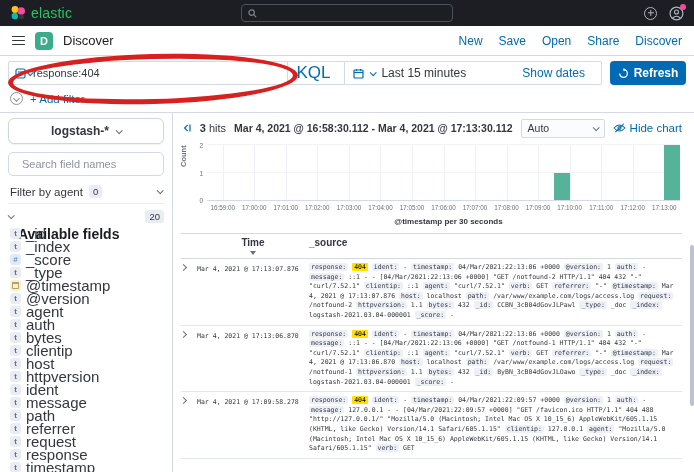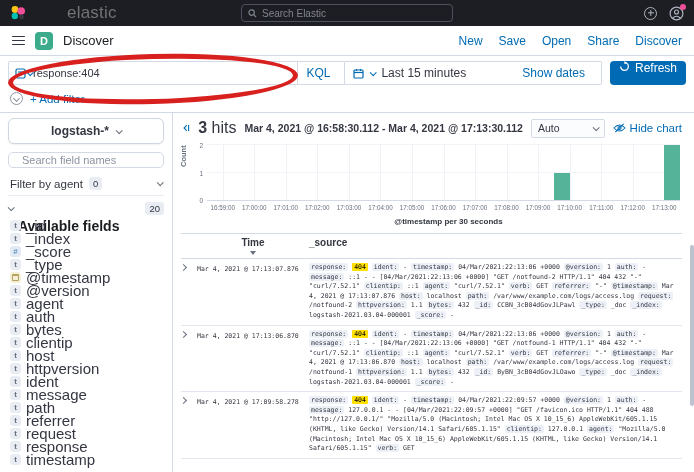--- a/index.html
+++ b/index.html
@@ -3,21 +3,21 @@
 <meta charset="utf-8">
 <style>
   * { box-sizing: border-box; margin: 0; padding: 0; }
   html,body { width:694px; height:472px; overflow:hidden; background:#fff;
     font-family:"Liberation Sans", sans-serif; color:#343741; }
   .page { position:relative; width:694px; height:472px; }
 
   
   .top-nav { position:relative; height:26px; background:#1d1e24; display:flex; align-items:center; padding:0 10px; }
   .brand { display:flex; align-items:center; gap:5px; }
-  .brand-text { color:#737373; font-size:17px; font-weight:400; letter-spacing:.2px;margin-left:36px; }
+  .brand-text { color:#22c55e; font-size:14px; font-weight:400; letter-spacing:.2px; }
   .global-search { position:absolute; left:50%; transform:translateX(-50%); width:212px; height:18px;
     border:1px solid #4c515e; border-radius:4px; display:flex; align-items:center; padding:0 6px; gap:5px; }
   .global-search input { flex:1; background:transparent; border:none; outline:none; color:#aeb4bf; font-size:10px; font-family:inherit; }
   .global-search input::placeholder { color:#81858f; }
   .top-right { margin-left:auto; display:flex; align-items:center; gap:12px; }
   .help-icon { width:13px; height:13px; border:1.4px solid #aeb4bf; border-radius:50%; position:relative; }
   .help-icon::before, .help-icon::after { content:""; position:absolute; background:#aeb4bf; left:50%; top:50%; }
   .help-icon::before { width:6px; height:1.4px; transform:translate(-50%,-50%); }
   .help-icon::after { width:1.4px; height:6px; transform:translate(-50%,-50%); }
   .avatar-wrap { position:relative; width:15px; height:15px; }
@@ -30,62 +30,62 @@
   .space-badge { width:18px; height:18px; border-radius:4px; background:#3cab8b; color:#fff; font-size:11px; font-weight:700;
     display:flex; align-items:center; justify-content:center; }
   .app-title { font-size:13px; color:#1a1c21; }
   .app-actions { margin-left:auto; display:flex; gap:16px; }
   .app-actions span { color:#006bb4; font-size:12px; cursor:pointer; }
 
   
   .search-section { padding:5px 8px 6px 8px; border-bottom:1px solid #d3dae6; background:#fff; }
   .query-row { display:flex; align-items:stretch; height:24px; }
   .query-group { flex:1.35; display:flex; align-items:center; border:1px solid #d3dae6; border-radius:2px 0 0 2px; background:#fff; padding:0 6px; gap:1px; }
-  .kql { margin-left:auto; border-left:1px solid #d3dae6; align-self:stretch; display:flex; align-items:center; padding:0 8px; color:#006bb4; font-size:12px; cursor:pointer; }
+  .kql { margin-left:auto; border-left:1px solid #d3dae6; align-self:stretch; display:flex; align-items:center; padding:0 8px; color:#006bb4; font-size:17px; cursor:pointer; }
   .query-group input { border:none; outline:none; font-size:12px; color:#343741; font-family:inherit; flex:1; background:transparent; }
   .date-group { flex:1; display:flex; align-items:center; border:1px solid #d3dae6; border-left:none; border-radius:0 2px 2px 0; padding:0 8px; gap:6px; background:#fff; }
   .time-range-text { font-size:12px; color:#343741; }
   .show-dates { margin-left:auto; color:#006bb4; font-size:12px; padding:0 8px; cursor:pointer; white-space:nowrap; }
   .refresh-btn { margin-left:8px; width:76px; background:#006bb4; border-radius:4px; color:#fff; font-size:12px;
-    display:flex; align-items:flex-start; justify-content:center; gap:5px; cursor:pointer; }
+    display:flex; align-items:center; justify-content:center; gap:5px; cursor:pointer;font-weight:bold; }
   .filter-row { display:flex; align-items:center; gap:7px; margin-top:6px; height:15px; padding-left:2px; }
   .saved-query-icon { width:13px; height:13px; border:1.3px solid #8d93a0; border-radius:50%; position:relative; }
   .saved-query-icon::after { content:""; position:absolute; left:3px; top:3px; width:4px; height:4px;
     border-right:1.3px solid #8d93a0; border-bottom:1.3px solid #8d93a0; transform:rotate(45deg); }
   .add-filter { color:#006bb4; font-size:11.5px; cursor:pointer; }
 
   
   .annotation { position:absolute; left:8px; top:54px; width:290px; height:50px; border:5px solid #d8201f;
     border-radius:50%; transform:rotate(-1.5deg); z-index:60; pointer-events:none; }
 
   
   .content { display:flex; height:366px; position:relative; }
   .sidebar { width:173px; border-right:1px solid #d3dae6; padding:5px 8px 0 8px; overflow:hidden; }
   .index-btn { height:26px; border:1px solid #cfd6e0; border-radius:6px; background:#fff; box-shadow:0 1px 2px rgba(0,0,0,.06);
     display:flex; align-items:center; justify-content:center; gap:7px; font-size:12px; font-weight:700; color:#343741; cursor:pointer; margin-bottom:8px; }
-  .field-search { height:16px; border:1px solid #d3dae6; border-radius:5px; display:flex; align-items:center; padding:0 7px; gap:6px; margin-bottom:8px; }
+  .field-search { height:24px; border:1px solid #d3dae6; border-radius:5px; display:flex; align-items:center; padding:0 7px; gap:6px; margin-bottom:8px; }
   .field-search input { border:none; outline:none; flex:1; font-size:11px; color:#343741; font-family:inherit; background:transparent; }
   .field-search input::placeholder { color:#8d93a0; }
   .filter-type { display:flex; align-items:center; gap:6px; height:20px; padding:0 2px 4px 2px; border-bottom:1px solid #e6ebf2; margin-bottom:4px; font-size:11.5px; color:#343741; cursor:pointer; }
   .count-pill { background:#e9edf3; border-radius:3px; font-size:9.5px; padding:1px 4px; color:#343741; }
   .avail-header { display:flex; align-items:center; gap:5px; height:16px; margin-bottom:3px; cursor:pointer; }
   .avail-header .lbl { font-size:14px; font-weight:700; color:#1a1c21;margin-top:36px; }
   .avail-header .count-pill { margin-left:auto; }
   .field-item { display:flex; align-items:center; gap:5px; height:13px; padding-left:2px; cursor:pointer; }
   .token { width:11px; height:11px; border-radius:3px; font-size:8px; display:flex; align-items:center; justify-content:center; flex:0 0 11px; }
   .tok-t { background:#e9edf3; color:#69707d; font-weight:700; }
   .tok-num { background:#e2ebf5; color:#6092c0; font-weight:700; }
   .tok-date { background:#f6efd8; }
   .tok-date i { display:block; width:7px; height:7px; border:1px solid #b3a260; border-top:2.5px solid #b3a260; border-radius:1px; }
   .fname { font-size:15px; color:#343741; }
 
   
   .main { flex:1; padding:4px 12px 0 8px; position:relative; overflow:hidden; }
   .hits-row { display:flex; align-items:center; height:22px; gap:8px; }
-  .hits { font-size:16px; white-space:nowrap; }
+  .hits { font-size:11px; white-space:nowrap; }
   .hits b { font-weight:700; }
   .range-display { margin-left:auto; font-size:10.5px; font-weight:600; color:#343741; white-space:nowrap; }
   .interval-select { width:92px; height:19px; border:1px solid #d3dae6; border-radius:2px; background:#fbfcfd;
     display:flex; align-items:center; padding:0 6px; font-size:10.5px; color:#343741; cursor:pointer; }
   .interval-select .chev { margin-left:auto; }
   .hide-chart { margin-left:auto; display:flex; align-items:center; gap:4px; color:#006bb4; font-size:11.5px; cursor:pointer; white-space:nowrap; }
 
   .chart-wrap { position:relative; margin:4px 0 2px 0; height:88px; }
   .y-label { position:absolute; left:-2px; top:24px; transform:rotate(-90deg); transform-origin:left top; font-size:7.5px; color:#69707d; font-weight:700; }
   .plot { position:absolute; left:26px; right:2px; top:2px; height:56px; border-bottom:1px solid #d3dae6; }
@@ -131,21 +131,20 @@
         <circle cx="4.8" cy="11" r="3.2" fill="#00bfb3"></circle>
         <circle cx="11.5" cy="12" r="2.4" fill="#343741"></circle>
       </svg>
       <span class="brand-text">elastic</span>
     </div>
     <div class="global-search">
       <svg width="9" height="9" viewBox="0 0 10 10">
         <circle cx="4" cy="4" r="3" fill="none" stroke="#81858f" stroke-width="1.3"></circle>
         <line x1="6.3" y1="6.3" x2="9" y2="9" stroke="#81858f" stroke-width="1.3"></line>
       </svg>
-      <input placeholder="Search Elastic" style="">
     </div>
     <div class="top-right">
       <div class="help-icon"></div>
       <div class="avatar-wrap">
         <svg width="15" height="15" viewBox="0 0 15 15">
           <circle cx="7.5" cy="7.5" r="6.4" fill="none" stroke="#aeb4bf" stroke-width="1.2"></circle>
           <circle cx="7.5" cy="6" r="2" fill="none" stroke="#aeb4bf" stroke-width="1.1"></circle>
           <path d="M3.6 12 Q7.5 8.6 11.4 12" fill="none" stroke="#aeb4bf" stroke-width="1.1"></path>
         </svg>
         <span class="notif-dot"></span>

